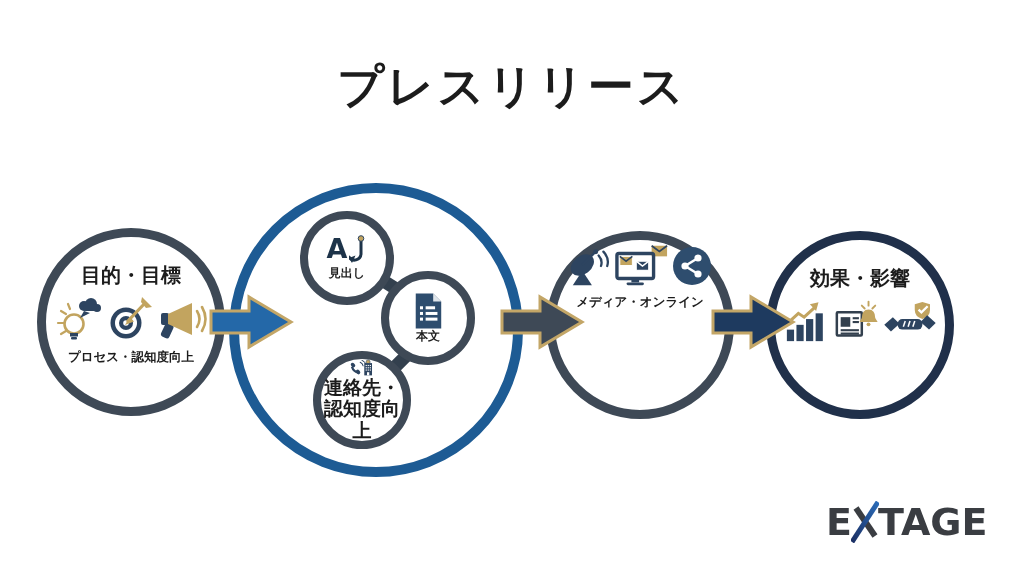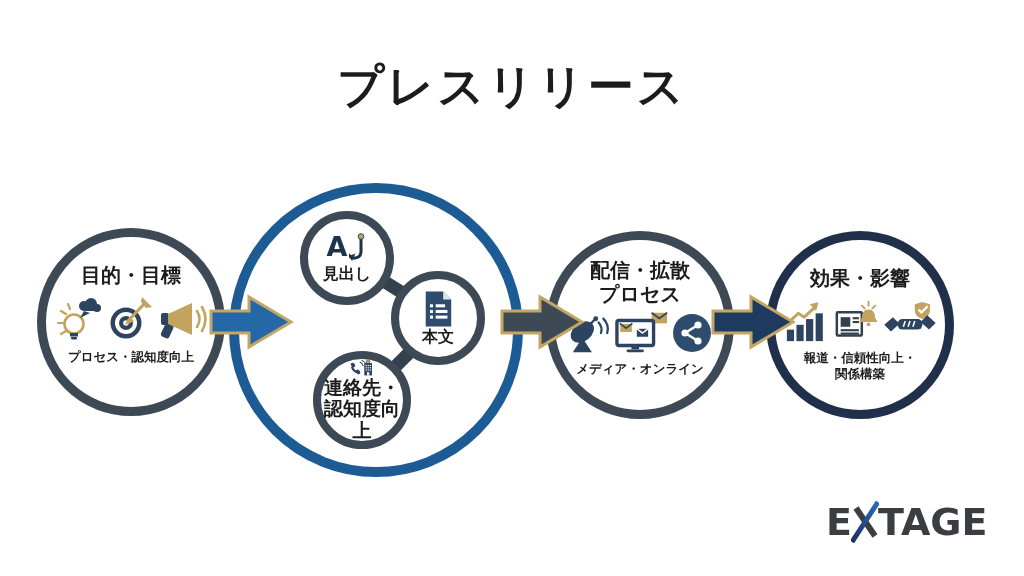--- a/index.html
+++ b/index.html
@@ -18,21 +18,21 @@
   .c-title { font-size:20px; font-weight:800; line-height:1.22; margin-top:26px; }
   .c-icons { display:flex; align-items:center; justify-content:center; gap:3px; margin-top:6px; height:52px; }
   .c-caption { font-size:12.5px; font-weight:700; line-height:1.25; margin-top:4px; }
 
   .big-circle { position:absolute; left:229px; top:183px; width:294px; height:294px;
                 border:10px solid #1d5b94; border-radius:50%; background:#fff; }
   .conn { position:absolute; height:13px; background:#33404e; z-index:1; }
   .sub { position:absolute; background:#fff; border:8px solid #3e4956; border-radius:50%;
          z-index:2; display:flex; flex-direction:column; align-items:center; justify-content:center;
          text-align:center; }
-  .sub-label { font-size:16px; font-weight:800; line-height:1.12; }
+  .sub-label { font-size:12px; font-weight:800; line-height:1.12; }
   .sub-label.small { font-size:19px; }
   .headline-row { display:flex; align-items:flex-start; gap:2px; }
   .headline-letter { font-size:27px; font-weight:800; color:#1d3349; line-height:1; }
 
   .arrow { position:absolute; width:86px; height:62px; z-index:3; }
 
   .logo { position:absolute; left:826px; top:501px; display:flex; align-items:center; }
   .logo-text { font-size:38px; font-weight:800; color:#3a3d42; letter-spacing:0px; line-height:1; }
   .logo-x { margin:0 -1px; }
 </style>
@@ -97,21 +97,21 @@
         <span class="headline-letter">A</span>
         <svg width="18" height="32" viewBox="0 0 18 32">
           <path d="M12 6 V19 a6.5 6.5 0 0 1 -12 3" stroke="#1d3349" stroke-width="3" fill="none" stroke-linecap="round"></path>
           <polygon points="0,23 6.5,20.5 3,28" fill="#1d3349"></polygon>
           <circle cx="12" cy="3.5" r="2.8" fill="#c2a45f" stroke="#2d4460" stroke-width="1"></circle>
         </svg>
       </div>
       <div class="sub-label">見出し</div>
     </div>
 
-    <div class="sub" style="left:152px; top:78px; width:94px; height:94px;">
+    <div class="sub" style="left:142px; top:78px; width:94px; height:94px;">
       <svg width="34" height="38" viewBox="0 0 36 40">
         <path d="M5 1.5 h18.5 l8.5 8.5 v28.5 h-27 z" fill="#2e4d6e"></path>
         <path d="M23.5 1.5 l8.5 8.5 h-8.5 z" fill="#dfe5ea"></path>
         <g fill="#fff">
           <rect x="9.5" y="15" width="3.2" height="3.2"></rect>
             <rect x="15.5" y="15" width="10" height="3.2"></rect>
           <rect x="9.5" y="21" width="3.2" height="3.2"></rect>
             <rect x="15.5" y="21" width="12.5" height="3.2"></rect>
           <rect x="9.5" y="27" width="3.2" height="3.2"></rect>
             <rect x="15.5" y="27" width="12.5" height="3.2"></rect>
@@ -147,24 +147,20 @@
         <div>認知度向上</div>
       </div>
     </div>
   </div>
 
   <svg class="arrow" style="left:500px; top:291px;" viewBox="0 0 86 62">
     <polygon points="2,20 40,20 40,6 82,31 40,56 40,42 2,42" fill="#3e4956" stroke="#c3a667" stroke-width="3"></polygon>
   </svg>
 
   <div class="circle slate" style="left:546px; top:231px;">
-    <div class="c-title" style="margin-top:18px;">
-      <div>配信・拡散</div>
-      <div>プロセス</div>
-    </div>
     <div class="c-icons" style="height:48px; margin-top:2px;">
       <svg width="44" height="44" viewBox="0 0 46 44">
         <ellipse cx="15" cy="21" rx="13.5" ry="9.5" fill="#2d4460" transform="rotate(-38 15 21)"></ellipse>
         <line x1="15" y1="21" x2="29" y2="7" stroke="#2d4460" stroke-width="2.4"></line>
         <circle cx="29" cy="7" r="2.6" fill="#2d4460"></circle>
         <polygon points="15,27 25,42 5,42" fill="#2d4460"></polygon>
         <path d="M32 11 q4.5 5 2.5 11" stroke="#2d4460" stroke-width="2.4" fill="none" stroke-linecap="round"></path>
         <path d="M37 7 q6.5 7 4 15" stroke="#2d4460" stroke-width="2.4" fill="none" stroke-linecap="round"></path>
       </svg>
       <svg width="54" height="44" viewBox="0 0 56 44">
@@ -229,24 +225,20 @@
         <path d="M36 9 l3 3 l6.5 -6.5" stroke="#fff" stroke-width="2.4" fill="none"></path>
         <polygon points="0,25 9,17 16,24 7,32" fill="#2d4460"></polygon>
         <polygon points="54,23 45,15 38,22 47,30" fill="#2d4460"></polygon>
         <rect x="14" y="19" width="26" height="11" rx="5" fill="#2d4460"></rect>
         <g stroke="#fff" stroke-width="1.6">
           <line x1="22" y1="21" x2="20" y2="27"></line>
             <line x1="27" y1="21" x2="25" y2="27"></line>
             <line x1="32" y1="21" x2="30" y2="27"></line>
         </g>
       </svg>
-    </div>
-    <div class="c-caption">
-      <div>報道・信頼性向上・</div>
-      <div>関係構築</div>
     </div>
   </div>
 
   <div class="logo">
     <span class="logo-text">E</span>
     <svg class="logo-x" width="28" height="42" viewBox="0 0 28 42">
       <defs>
         <linearGradient id="xblue" x1="0" y1="1" x2="1" y2="0">
           <stop offset="0" stop-color="#1b2f63"></stop>
             <stop offset="1" stop-color="#2b6cb8"></stop>

